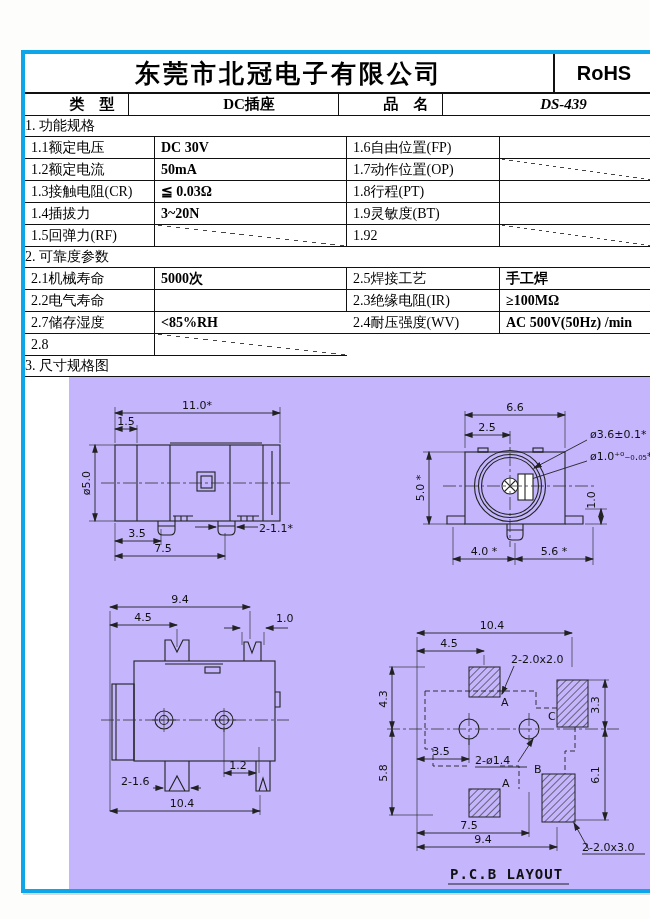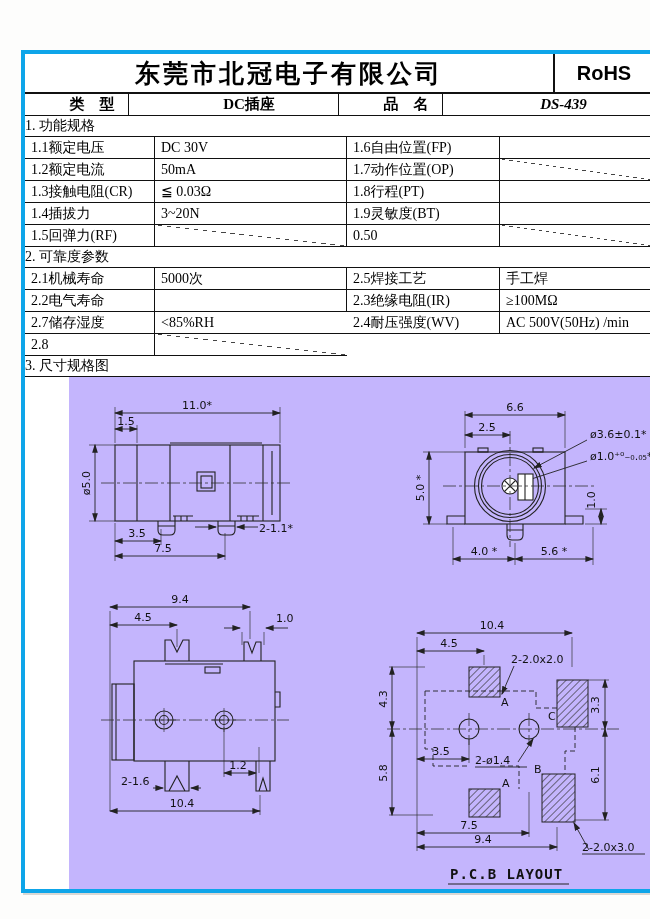--- a/index.html
+++ b/index.html
@@ -8,21 +8,21 @@
   .hdr{display:grid;grid-template-columns:528px 100px;height:38px;border-bottom:2px solid #111;}
   .hdr .company{display:flex;align-items:center;justify-content:center;font-size:25px;font-weight:bold;letter-spacing:3px;}
   .hdr .rohs{display:flex;align-items:center;justify-content:center;font-size:20px;font-weight:bold;border-left:2px solid #111;font-family:Liberation Sans, sans-serif;}
   .typerow{display:grid;grid-template-columns:104px 210px 104px 210px;height:21px;border-bottom:1px solid #111;font-weight:bold;}
   .typerow>div{border-right:1px solid #111;display:flex;align-items:center;justify-content:center;font-size:15px;padding-left:31px;}
   .typerow>div:last-child{border-right:none;font-style:italic;}
   .sec-title{height:20px;line-height:20px;border-bottom:1px solid #111;font-size:14px;font-weight:normal;}
   .tbl{display:grid;grid-template-columns:130px 192px 153px 153px;grid-auto-rows:22px;}
   .tbl>div{border-right:1px solid #111;border-bottom:1px solid #111;font-size:14px;line-height:21px;padding-left:6px;overflow:hidden;white-space:nowrap;}
   .tbl>div.c4{border-right:none;}
-  .tbl .val{font-weight:normal;}
+  .tbl .val{font-weight:bold;}
   .slash{background-image:linear-gradient(to right top,transparent 49.5%,#444 49.5%,#444 50.6%,transparent 50.6%);}
   .drawings{position:relative;height:512px;background:#c4b5fd;margin-left:44px;}
   svg{position:absolute;}
   .o{fill:none;stroke:#222;stroke-width:1.1px;}
   .o2{fill:#fff;stroke:#222;stroke-width:1.1px;}
   .d{fill:none;stroke:#222;stroke-width:0.9px;}
   .e{fill:none;stroke:#333;stroke-width:0.7px;}
   .cl{fill:none;stroke:#333;stroke-width:0.8px;stroke-dasharray:13 3 3 3;}
   .ds{fill:none;stroke:#222;stroke-width:0.9px;stroke-dasharray:5 3;}
   text.t{font-family:"DejaVu Sans",sans-serif;font-size:11px;fill:#111;}
@@ -64,21 +64,21 @@
     <div class="lbl">1.8行程(PT)</div>
     <div class="val c4"></div>
 
     <div class="lbl">1.4插拔力</div>
     <div class="val">3~20N</div>
     <div class="lbl">1.9灵敏度(BT)</div>
     <div class="val c4"></div>
 
     <div class="lbl">1.5回弹力(RF)</div>
     <div class="val slash"></div>
-    <div class="lbl">0.50</div>
+    <div class="lbl">1.92</div>
     <div class="val c4 slash"></div>
   </div>
 
   <div class="sec-title">2.  可靠度参数</div>
   <div class="tbl">
     <div class="lbl">2.1机械寿命</div>
     <div class="val">5000次</div>
     <div class="lbl">2.5焊接工艺</div>
     <div class="val c4">手工焊</div>
 

